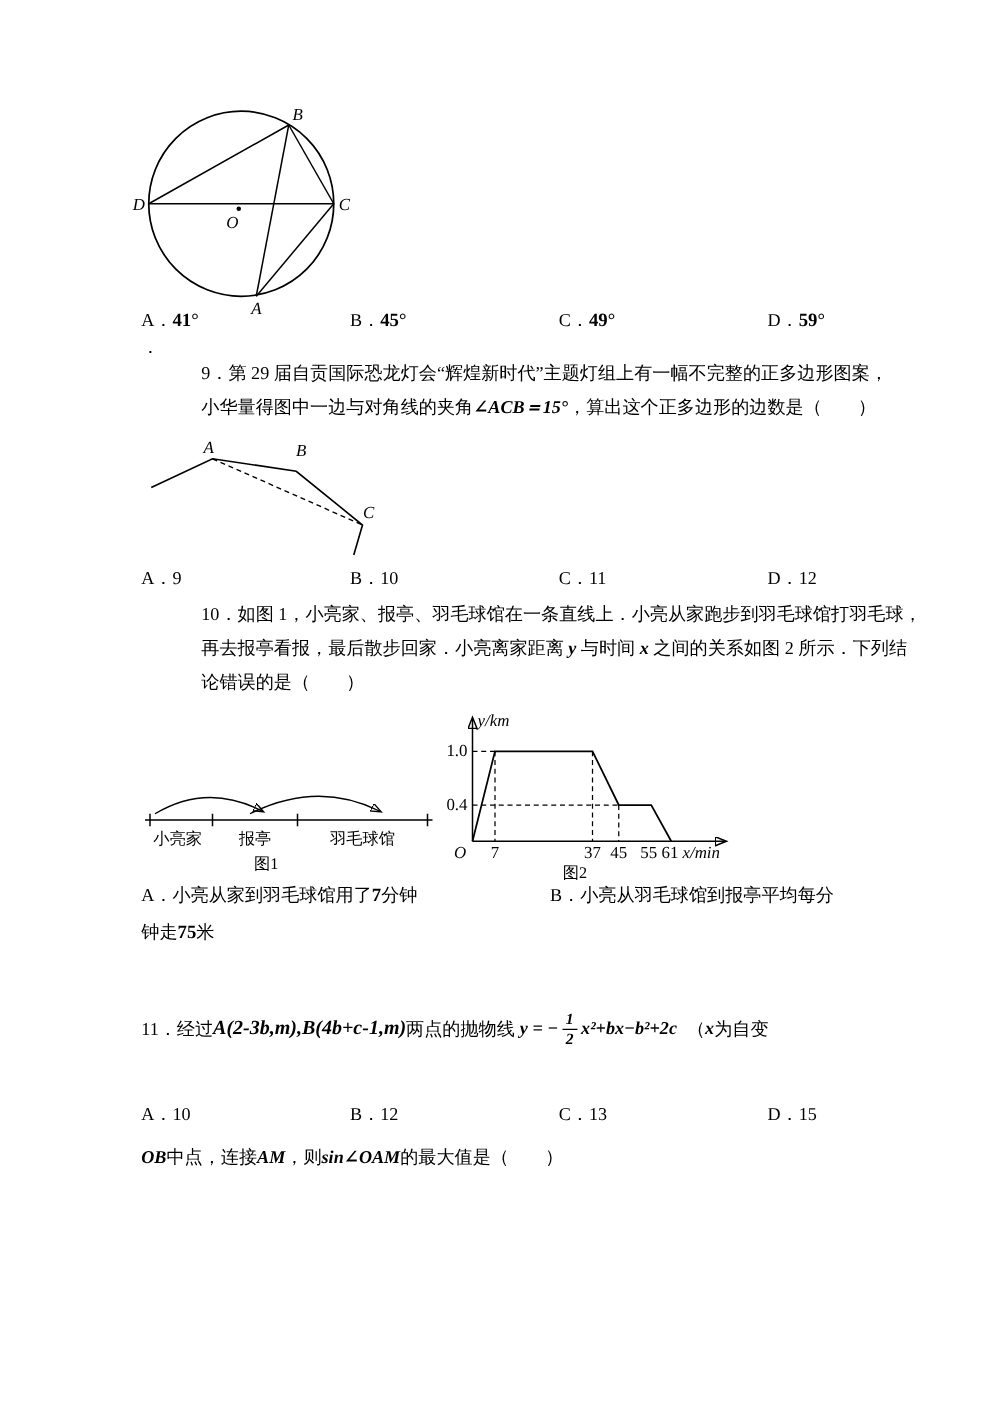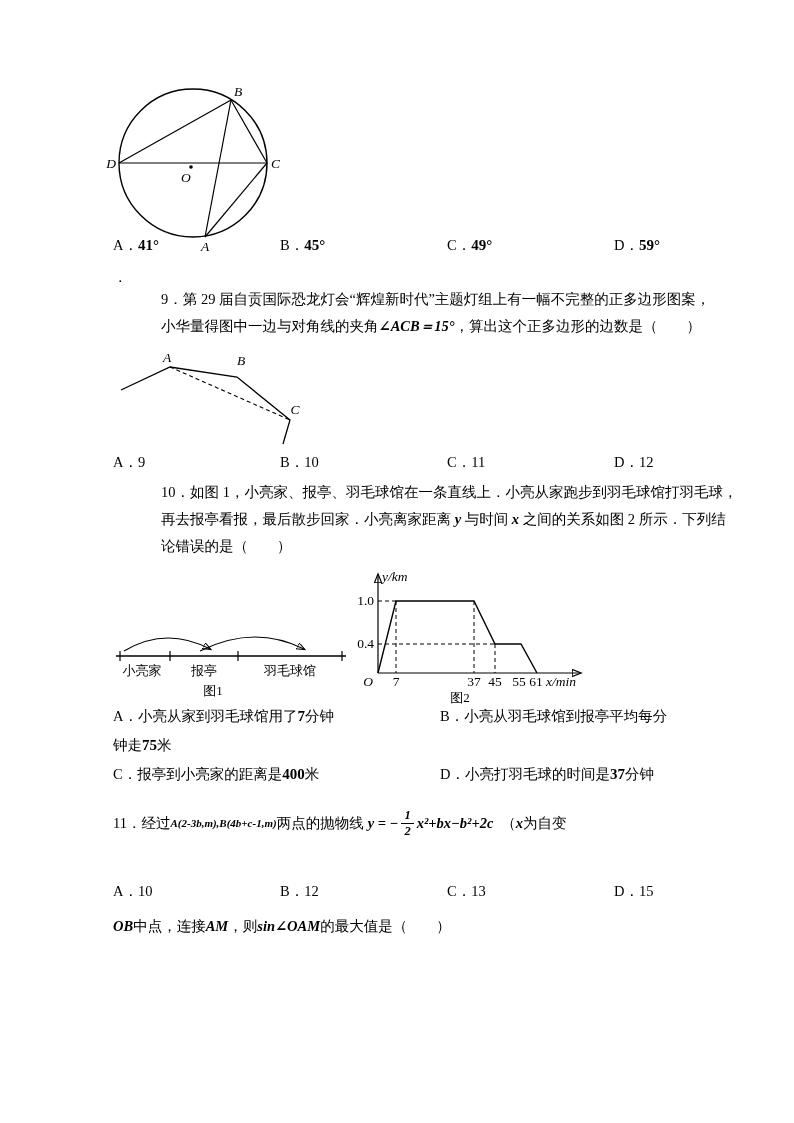--- a/index.html
+++ b/index.html
@@ -6,21 +6,21 @@
   html,body { background:#fff; }
   body {
     width:794px; height:1123px; position:relative;
     font-family:"Liberation Serif","DejaVu Serif",serif;
     color:#000; overflow:hidden;
   }
   .abs { position:absolute; }
   .text { font-size:14.5px; line-height:27px;margin-left:48px; }
   .t { font-size:14.5px; }
   .m { font-style:italic; font-weight:bold; font-size:14.5px; }
-  .sm { font-size:11px; }
+  .sm { font-size:16px; }
   .b { font-weight:bold; font-size:15px; }
   .opts { display:flex; font-size:14.5px; }
   .opts .opt { width:167px; }
   .opts .opt:last-child { width:auto; }
   .optline { height:29px; font-size:14.5px; }
   .optcell { display:inline-block; width:327px; vertical-align:top; }
   .frac { display:inline-flex; flex-direction:column; align-items:center;
           vertical-align:middle; margin:0 3px; font-size:12.5px; line-height:1.15;
           font-weight:bold; font-style:italic; }
   .frac .num { border-bottom:1.2px solid #000; padding:0 3px; }
@@ -51,21 +51,21 @@
     <line x1="126" y1="17" x2="100" y2="154" stroke-width="1.2"></line>
     <line x1="100" y1="154" x2="162" y2="80" stroke-width="1.2"></line>
     <circle cx="86" cy="84" r="1.8" fill="#000" stroke="none"></circle>
     <text class="svgm" x="129" y="13">B</text>
     <text class="svgm" x="166" y="85">C</text>
     <text class="svgm" x="11" y="85" text-anchor="end">D</text>
     <text class="svgm" x="96" y="168">A</text>
     <text class="svgm" x="76" y="99">O</text>
   </svg>
 
-  <div class="abs opts" style="left:113px; top:236px; width:640px;">
+  <div class="abs opts" style="left:113px; top:247px; width:640px;">
     <span class="opt"><span class="t">A．</span><span class="b">41°</span></span>
     <span class="opt"><span class="t">B．</span><span class="b">45°</span></span>
     <span class="opt"><span class="t">C．</span><span class="b">49°</span></span>
     <span class="opt"><span class="t">D．</span><span class="b">59°</span></span>
   </div>
   <div class="abs t" style="left:113px; top:268px;">．</div>
 
   <div class="abs text" style="left:113px; top:286px; width:600px;">
     <div>9．第 29 届自贡国际恐龙灯会“辉煌新时代”主题灯组上有一幅不完整的正多边形图案，</div>
     <div><span class="t">小华量得图中一边与对角线的夹角</span><span class="m">∠ACB＝15°</span><span class="t">，算出这个正多边形的边数是（　　）</span></div>
@@ -128,23 +128,20 @@
     <text class="svgcn" x="112" y="137" text-anchor="middle">图2</text>
   </svg>
 
   <div class="abs" style="left:113px; top:707px; width:650px;">
     <div class="optline">
       <span class="optcell"><span class="t">A．小亮从家到羽毛球馆用了</span><span class="b">7</span><span class="t">分钟</span></span><span><span class="t">B．小亮从羽毛球馆到报亭平均每分</span></span>
     </div>
     <div class="optline">
       <span class="t">钟走</span><span class="b">75</span><span class="t">米</span>
     </div>
-    <div class="optline">
-      <span class="optcell"><span class="t">C．报亭到小亮家的距离是</span><span class="b">400</span><span class="t">米</span></span><span><span class="t">D．小亮打羽毛球的时间是</span><span class="b">37</span><span class="t">分钟</span></span>
-    </div>
   </div>
 
   <div class="abs" style="left:113px; top:803px; width:640px;text-align:center;">
     <div class="q11-line1">
       <span class="t">11．经过</span><span class="m sm">A(2-3b,m),B(4b+c-1,m)</span><span class="t">两点的抛物线</span>&nbsp;<span class="m">y = −</span><span class="frac">
           <span class="num">1</span>
           <span class="den">2</span>
         </span><span class="m">x²+bx−b²+2c</span>&nbsp;&nbsp;<span class="t">（</span><span class="m">x</span><span class="t">为自变</span>
     </div>
   </div>

